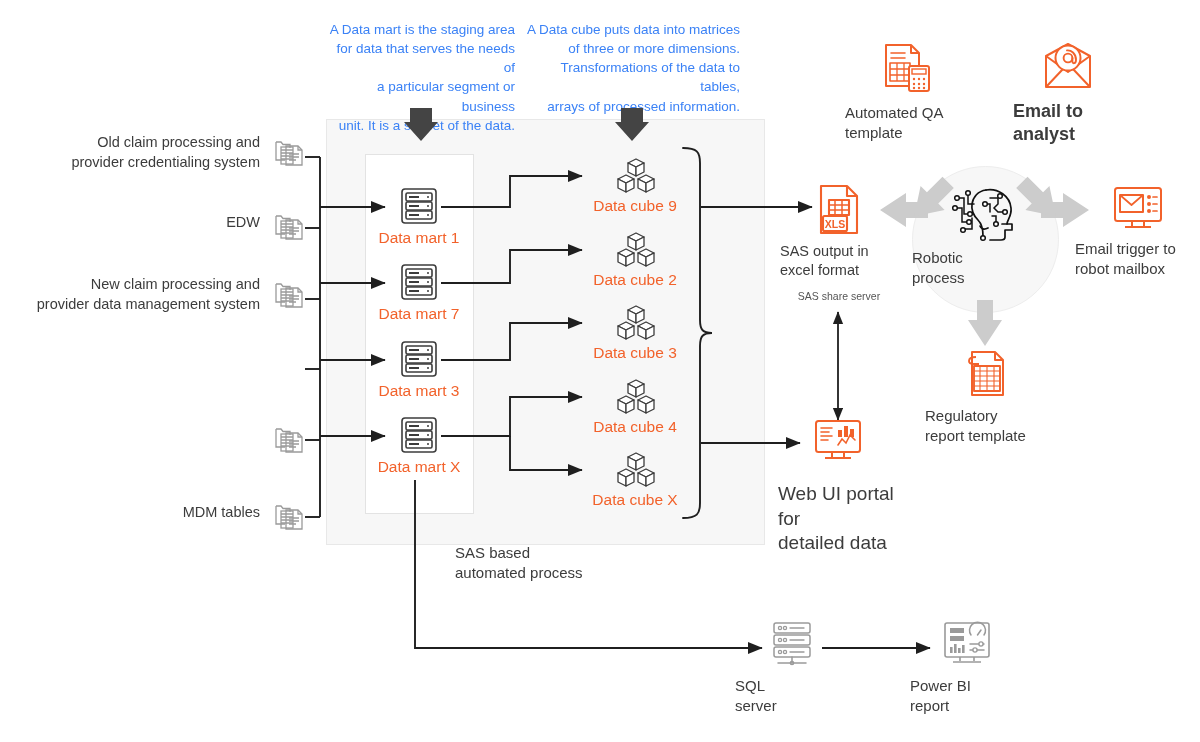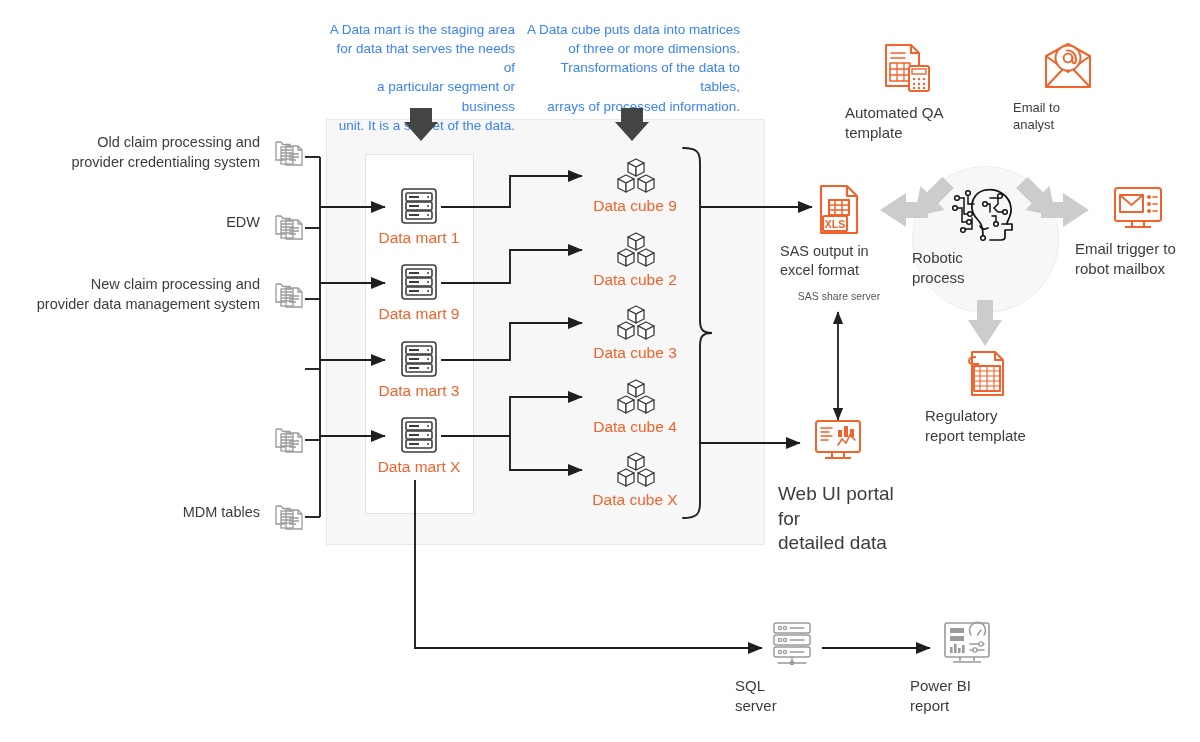--- a/index.html
+++ b/index.html
@@ -259,21 +259,21 @@
           <rect x="9" y="25" width="26" height="8" rx="1.4"></rect>
           <path d="M12,11 L22,11 M12,20 L22,20 M12,29 L22,29" stroke-width="2.1"></path>
         </g>
         <g fill="#3c3c3c">
           <circle cx="31" cy="11" r="1"></circle>
             <circle cx="31" cy="20" r="1"></circle>
             <circle cx="31" cy="29" r="1"></circle>
         </g>
       </svg>
     </span>
-    <div class="orange-label" style="position:absolute;left:0;top:43px;width:92px;">Data mart 9</div>
+    <div class="orange-label" style="position:absolute;left:0;top:43px;width:92px;">Data mart 7</div>
   </div>
 
   <div class="node" style="left:373px;top:339px;width:92px;">
     <span class="node" style="left:24px;top:0px;">
       <svg width="44" height="40" viewBox="0 0 44 40">
         <g fill="none" stroke="#3c3c3c" stroke-width="1.6">
           <rect x="5" y="3" width="34" height="34" rx="3"></rect>
           <rect x="9" y="7" width="26" height="8" rx="1.4"></rect>
           <rect x="9" y="16" width="26" height="8" rx="1.4"></rect>
           <rect x="9" y="25" width="26" height="8" rx="1.4"></rect>
@@ -397,20 +397,22 @@
             <path d="M22,22 L22,31 L14,35 L14,26 z"></path>
           <path d="M34,18 L42,22 L34,26 L26,22 z"></path>
             <path d="M26,22 L34,26 L34,35 L26,31 z"></path>
             <path d="M42,22 L42,31 L34,35 L34,26 z"></path>
         </g>
       </svg>
     </span>
     <div class="orange-label" style="position:absolute;left:0;top:40px;width:100px;">Data cube X</div>
   </div>
 
+  <div class="lbl dark-label" style="left:455px;top:543px;width:180px;font-size:15px;">SAS based
+automated process</div>
 
   <div class="node" style="left:780px;top:183px;width:118px;">
     <span class="node" style="left:34px;top:0;">
       <svg width="50" height="56" viewBox="0 0 50 56">
         <g fill="none" stroke="#F2622B" stroke-width="2.1" stroke-linejoin="round">
           <path d="M7,3 L33,3 L43,13 L43,50 L7,50 z"></path>
           <path d="M33,3 L33,13 L43,13"></path>
           <rect x="15" y="17" width="20" height="15"></rect>
           <path d="M15,22 L35,22 M15,27 L35,27 M21,17 L21,32 M28,17 L28,32" stroke-width="1.5"></path>
         </g>
@@ -526,21 +528,21 @@
         </g>
         <g fill="#ffffff" stroke="#F2622B" stroke-width="2">
           <circle cx="27" cy="16" r="12.5"></circle>
         </g>
         <g fill="none" stroke="#F2622B" stroke-width="1.9" stroke-linecap="round">
           <circle cx="27" cy="16" r="4.4"></circle>
           <path d="M31.4,16 L31.4,19.5 C31.4,22 35,22 35,18 C35,11 30,8 26,8.4"></path>
         </g>
       </svg>
     </span>
-    <div class="dark-label" style="position:absolute;left:0;top:58px;width:110px;font-size:13px;">Email to
+    <div class="dark-label" style="position:absolute;left:0;top:58px;width:110px;font-size:18px;font-weight:bold;">Email to
 analyst</div>
   </div>
 
   <div class="node" style="left:1075px;top:185px;width:125px;">
     <span class="node" style="left:36px;top:0;">
       <svg width="54" height="48" viewBox="0 0 54 48">
         <g fill="none" stroke="#F2622B" stroke-width="2" stroke-linejoin="round">
           <rect x="4" y="3" width="46" height="33" rx="2.5"></rect>
           <path d="M21,36 L21,41 M33,36 L33,41 M14,42 L40,42"></path>
           <rect x="9" y="10" width="23" height="17"></rect>

